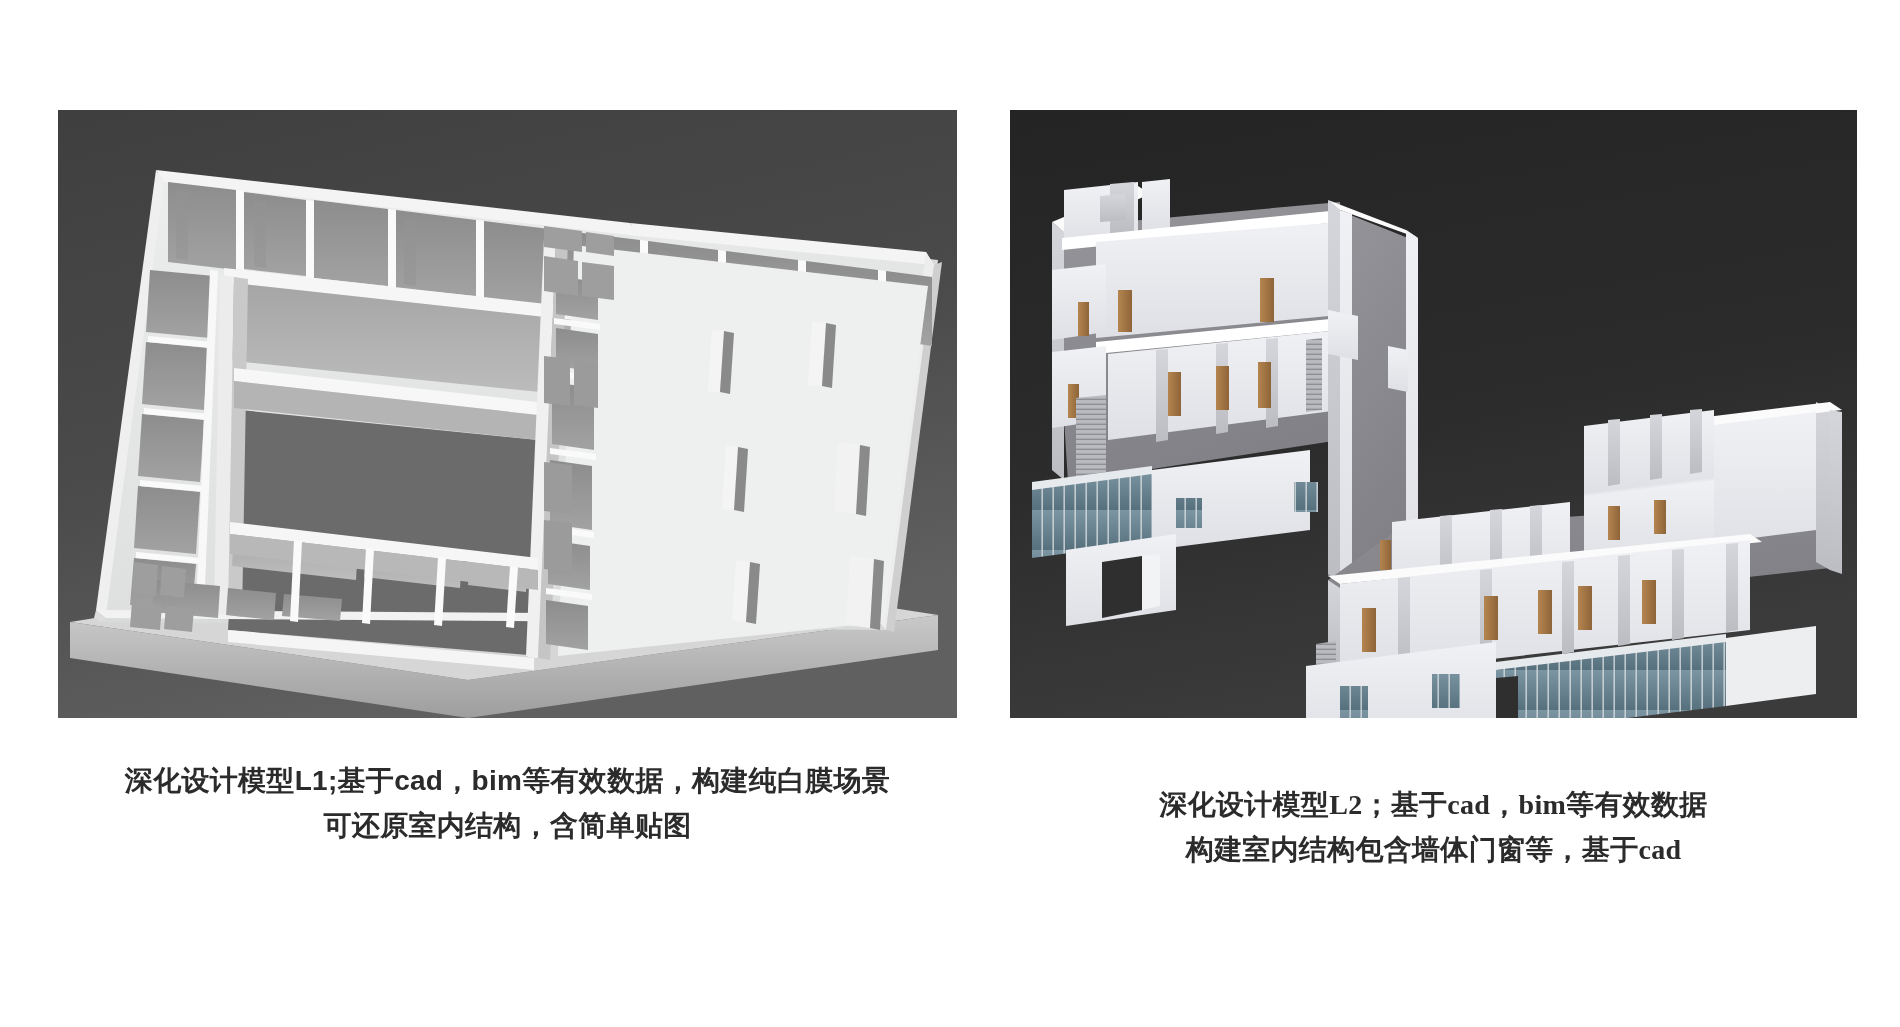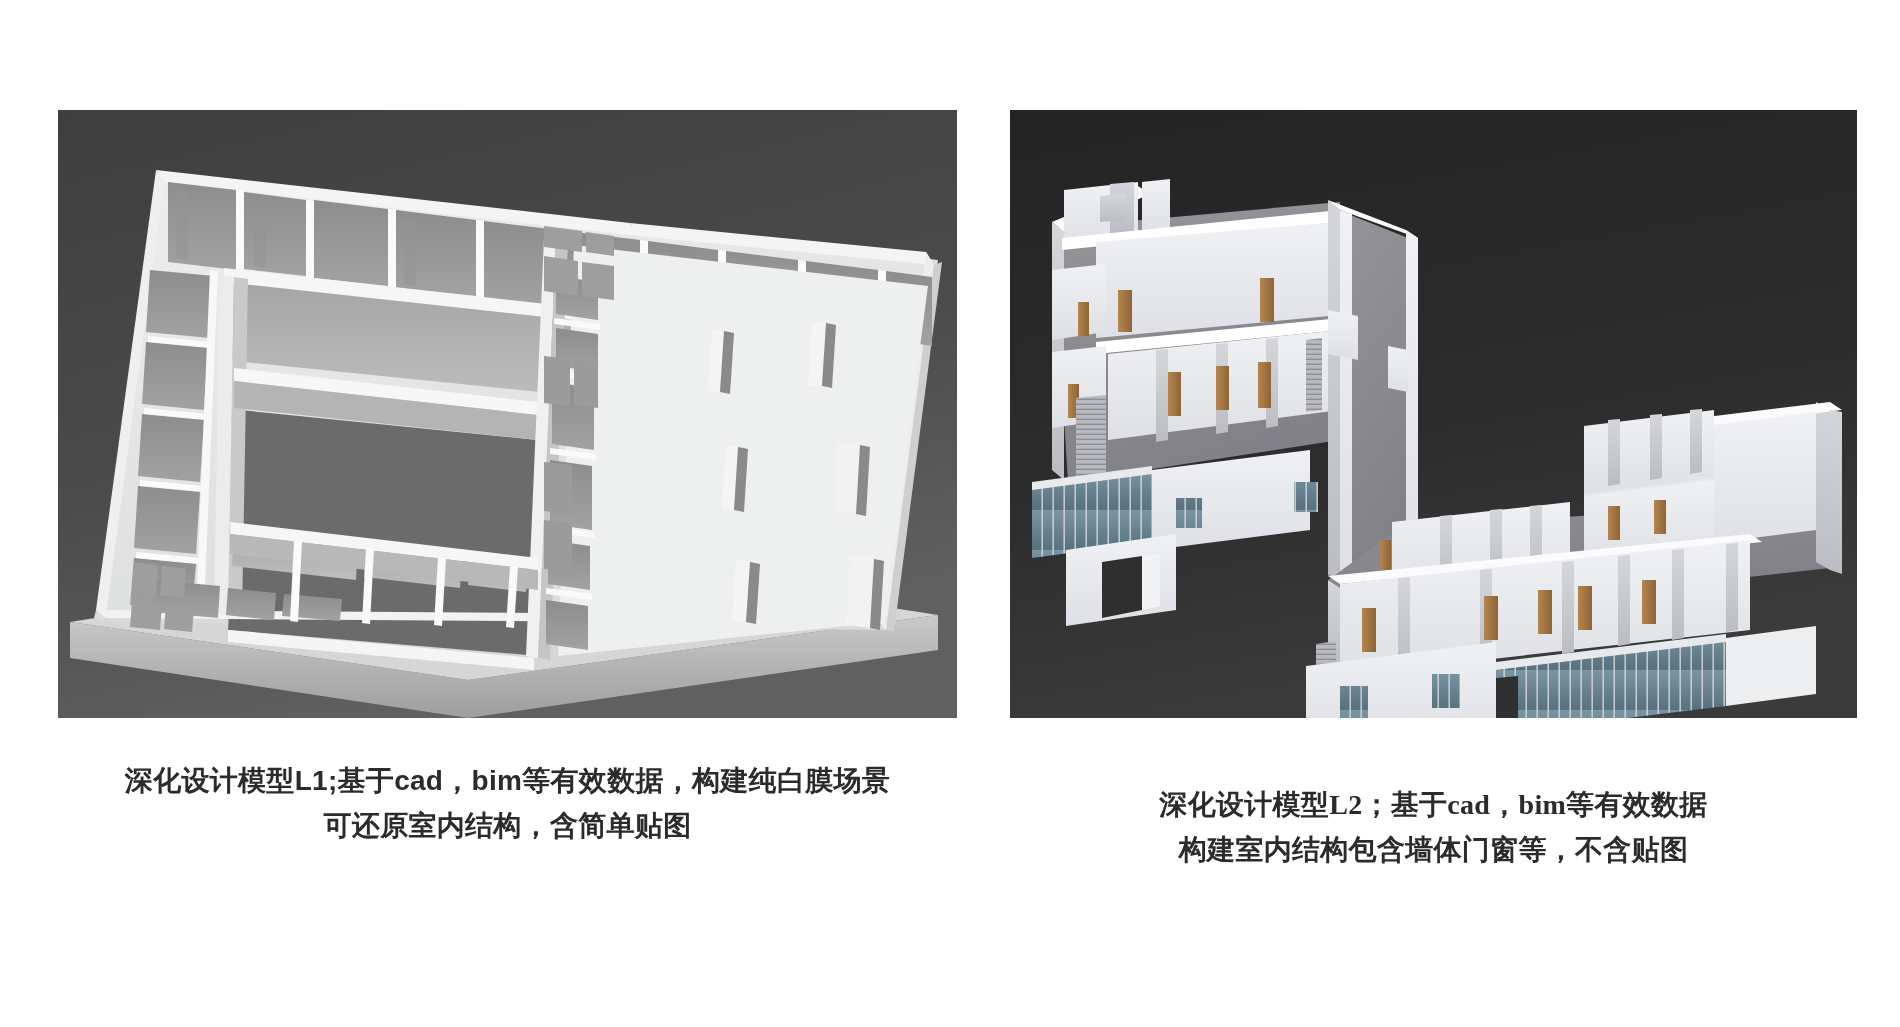--- a/index.html
+++ b/index.html
@@ -428,16 +428,16 @@
     </div>
   </div>
 
   <div class="caption caption-l1">
     <span class="line">深化设计模型L1;基于cad，bim等有效数据，构建纯白膜场景</span>
     <span class="line">可还原室内结构，含简单贴图</span>
   </div>
 
   <div class="caption caption-l2">
     <span class="line">深化设计模型L2；基于cad，bim等有效数据</span>
-    <span class="line">构建室内结构包含墙体门窗等，不含贴图</span>
+    <span class="line">构建室内结构包含墙体门窗等，基于cad</span>
   </div>
 
 </div>
 
 </body></html>

